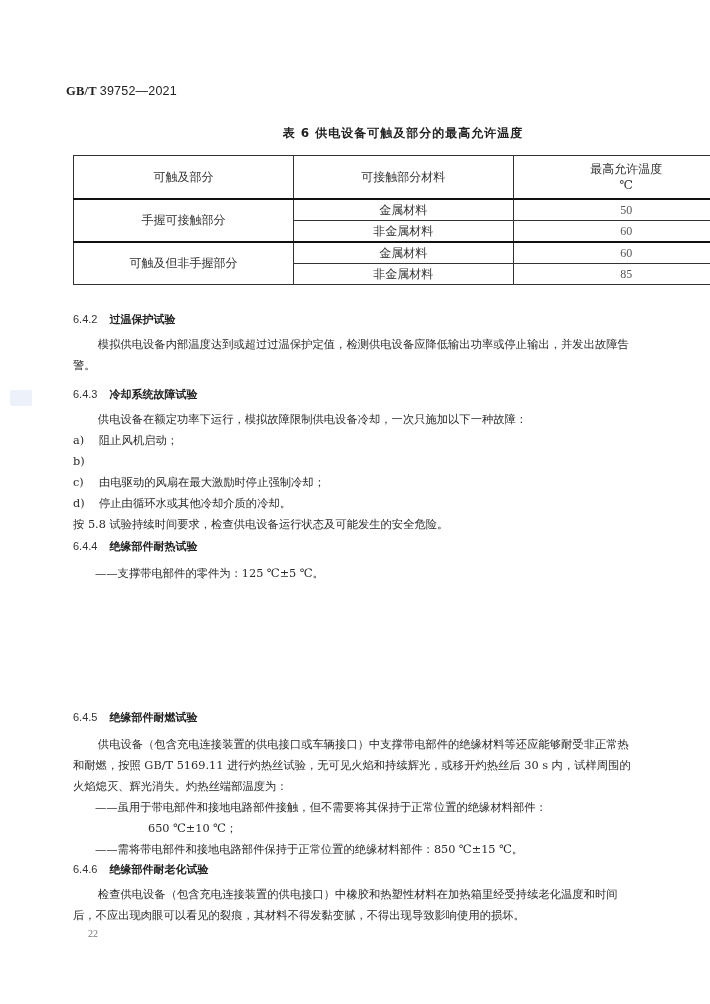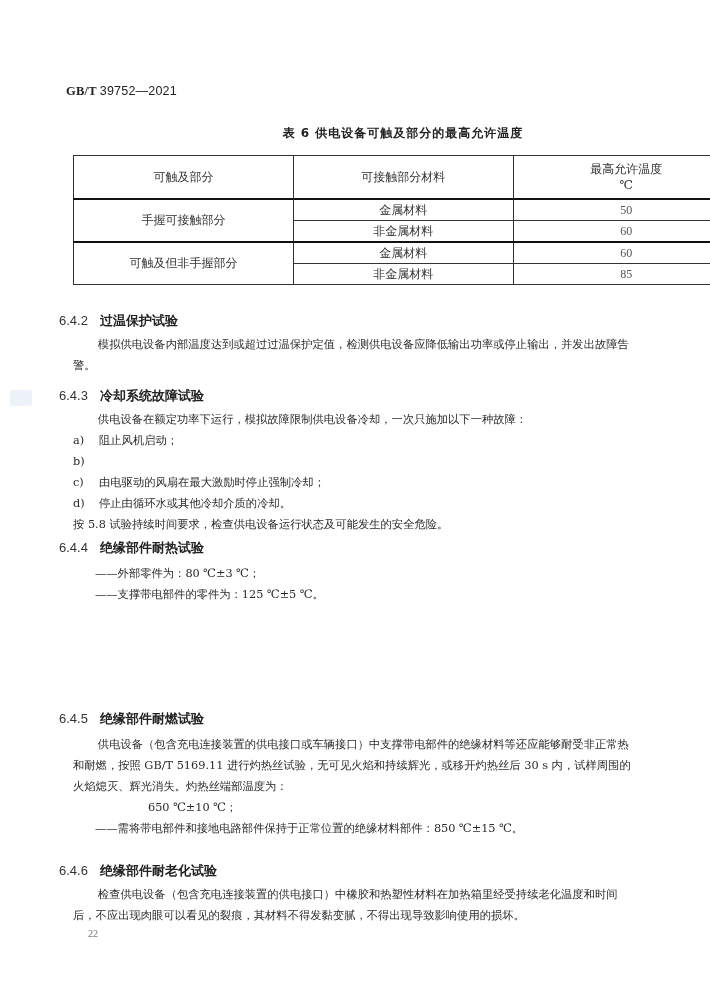--- a/index.html
+++ b/index.html
@@ -11,21 +11,21 @@
   .std-code .num { font-weight: normal; font-family: "Liberation Sans", sans-serif; }
   .table-title { position: absolute; left: 0; width: 710px; top: 125px; text-align: center; font-size: 12px; font-weight: bold; font-family: "DejaVu Sans", sans-serif; letter-spacing: 1px; padding-left: 48px; }
   table.temps { position: absolute; left: 73px; top: 155px; width: 667px; border-collapse: collapse; font-size: 12px; color: #333; }
   table.temps td { border: 1px solid #333; text-align: center; vertical-align: middle; padding: 0; }
   table.temps tr.hdr td { height: 42px; }
   table.temps tr.row td { height: 20px; }
   table.temps { border: 1.5px solid #111; }
   table.temps tr.grp-start td { border-top: 2px solid #111; }
   .hdr-temp span { display: block; line-height: 16px; }
   .num-cell { color: #555; font-family: "Liberation Serif", serif; margin-left: 44px; }
-  .sec { position: absolute; left: 59px; font-size: 13px; }
+  .sec { position: absolute; left: 73px; font-size: 11px; }
   .sec .snum { font-family: "Liberation Sans", sans-serif; color: #333; margin-right: 12px; }
   .sec .stitle { font-weight: bold; font-family: "DejaVu Sans", sans-serif; }
   .para { position: absolute; left: 73px; width: 560px; font-size: 11.3px; line-height: 21px; color: #2a2a2a; }
   .para p { margin: 0; }
   .indent { text-indent: 2.2em; }
   .li { display: flex; }
   .li .m { width: 26px; display: inline-block; }
   .dash { padding-left: 22px; }
   .dash-cont { padding-left: 75px; }
   .page-no { position: absolute; left: 88px; top: 928px; font-size: 10px; color: #777; font-family: "Liberation Serif", serif; }
@@ -101,29 +101,29 @@
       <span class="m">d)</span>
       <span>停止由循环水或其他冷却介质的冷却。</span>
     </div>
   <p>按 5.8 试验持续时间要求，检查供电设备运行状态及可能发生的安全危险。</p>
 </div>
 
 <div class="sec" style="top:539px">
   <span class="snum">6.4.4</span><span class="stitle">绝缘部件耐热试验</span>
 </div>
 <div class="para" style="top:563px">
-  <p class="dash">——外部零件为：80 ℃±3 ℃；</p>
   <p class="dash">——支撑带电部件的零件为：125 ℃±5 ℃。</p>
 </div>
 
 <div class="sec" style="top:710px">
   <span class="snum">6.4.5</span><span class="stitle">绝缘部件耐燃试验</span>
 </div>
 <div class="para" style="top:734px">
   <p class="indent">供电设备（包含充电连接装置的供电接口或车辆接口）中支撑带电部件的绝缘材料等还应能够耐受非正常热和耐燃，按照 GB/T 5169.11 进行灼热丝试验，无可见火焰和持续辉光，或移开灼热丝后 30 s 内，试样周围的火焰熄灭、辉光消失。灼热丝端部温度为：</p>
+  <p class="dash">——虽用于带电部件和接地电路部件接触，但不需要将其保持于正常位置的绝缘材料部件：</p>
   <p class="dash-cont">650 ℃±10 ℃；</p>
   <p class="dash">——需将带电部件和接地电路部件保持于正常位置的绝缘材料部件：850 ℃±15 ℃。</p>
 </div>
 
 <div class="sec" style="top:862px">
   <span class="snum">6.4.6</span><span class="stitle">绝缘部件耐老化试验</span>
 </div>
 <div class="para" style="top:884px">
   <p class="indent">检查供电设备（包含充电连接装置的供电接口）中橡胶和热塑性材料在加热箱里经受持续老化温度和时间后，不应出现肉眼可以看见的裂痕，其材料不得发黏变腻，不得出现导致影响使用的损坏。</p>
 </div>

